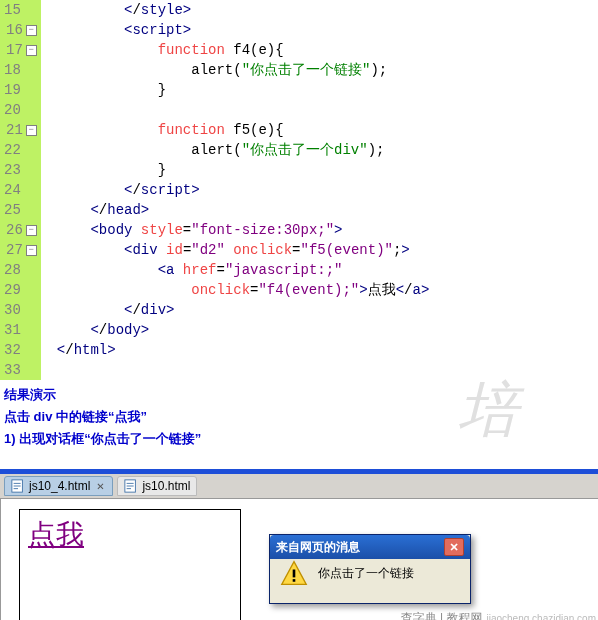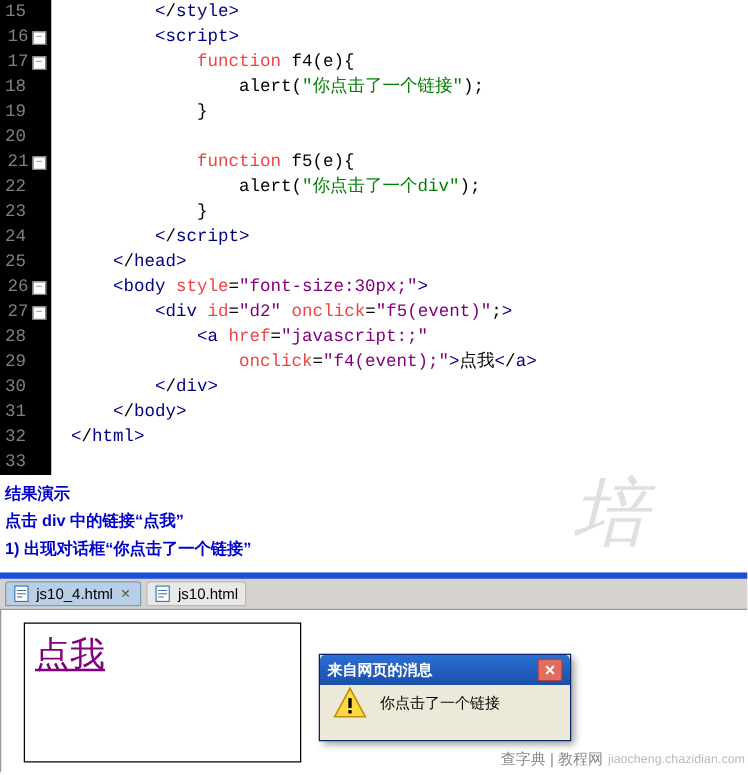--- a/index.html
+++ b/index.html
@@ -8,21 +8,21 @@
       font-family: "Courier New", monospace;
       font-size: 14px;
       background: #fff;
       width: 598px;
     }
     .code-area {
       display: flex;
       background: #fff;
     }
     .gutter {
-      background: #000000;
+      background: #bef264;
       color: #808080;
       text-align: center;
       padding: 0 4px;
       user-select: none;
       font-size: 14px;
       line-height: 20px;
       min-width: 28px;
     }
     .gutter .ln {
       display: flex;
@@ -52,21 +52,21 @@
     .code .line { height: 20px; }
     .b { color: #000080; }   
     .r { color: #ef4444; }   
     .p { color: #800080; }   
     .g { color: #008000; }   
     .k { color: #000000; }   
     .commentary {
       font-family: "SimSun", "Microsoft YaHei", sans-serif;
       font-size: 13px;
       color: #0000cc;
-      padding: 4px 4px 8px 4px;
+      padding: 4px 4px 19px 4px;
       line-height: 22px;
       font-weight: bold;
     }
     .watermark-wrap { position: relative; }
     .watermark {
       position: absolute;
       right: 80px;
       top: -10px;
       font-size: 60px;
       color: #e0e0e0;
@@ -134,21 +134,21 @@
     .preview-link {
       font-family: "SimSun", serif;
       font-size: 28px;
       color: #800080;
       text-decoration: underline;
       padding: 6px 8px;
       display: inline-block;
     }
     .dialog {
       position: absolute;
-      left: 254px;
+      left: 268px;
       top: 35px;
       width: 200px;
       background: #ece9d8;
       border: 1px solid #0a246a;
       box-shadow: 3px 3px 6px rgba(0,0,0,0.4);
       font-family: Tahoma, "SimSun", sans-serif;
       font-size: 12px;
     }
     .dialog-title {
       background: linear-gradient(to bottom, #2a6fd4, #1b4fa8);

